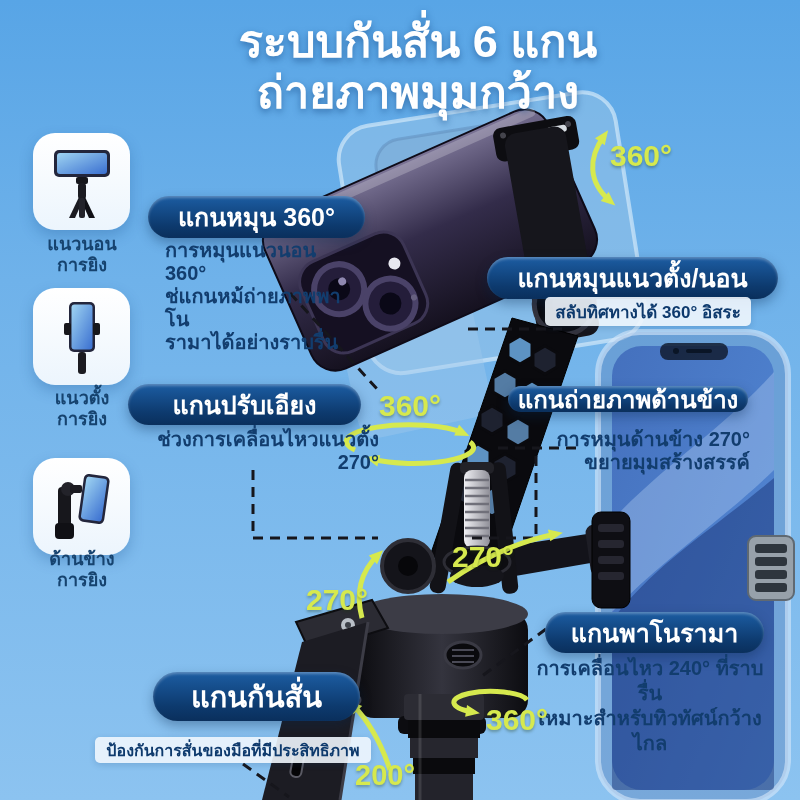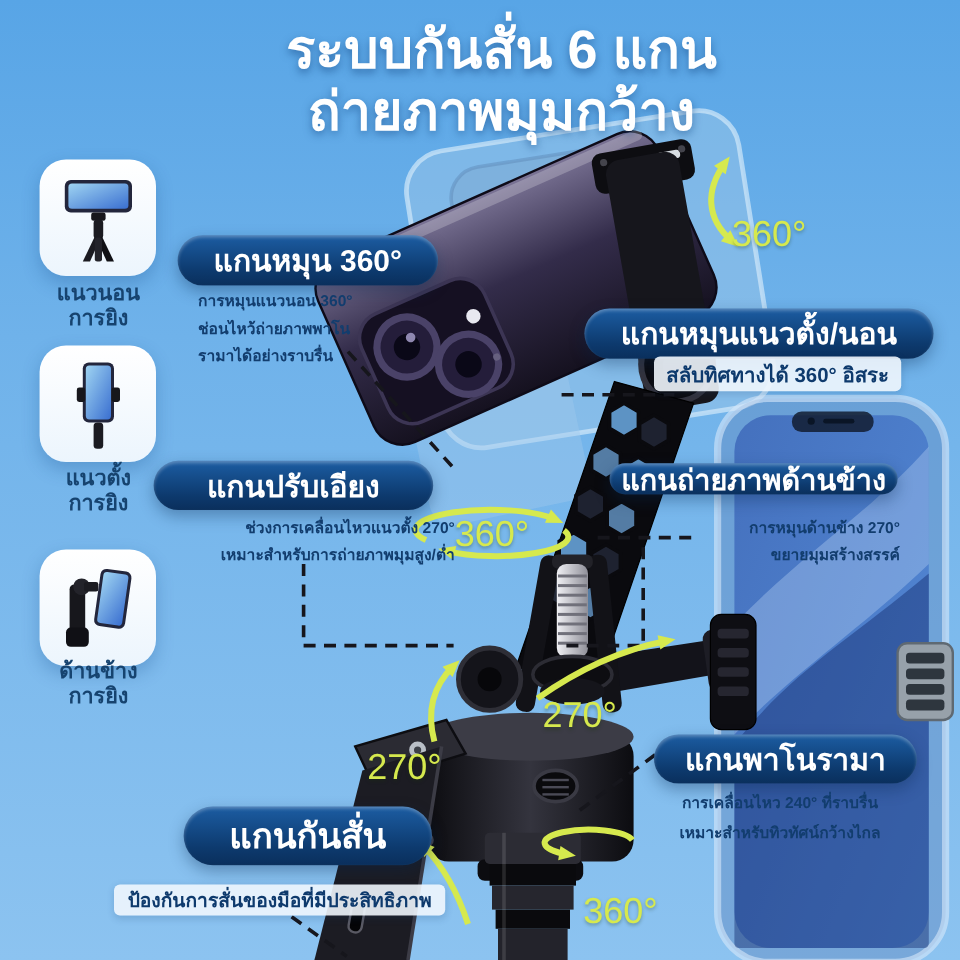--- a/index.html
+++ b/index.html
@@ -23,34 +23,34 @@
   .pill{position:absolute;z-index:3;border-radius:999px;color:#fff;font-weight:bold;
     display:flex;align-items:center;justify-content:center;
     background:linear-gradient(180deg,#1c5da3 0%,#0d3a6e 70%,#0a2f5c 100%);
     box-shadow:inset 0 2px 3px rgba(255,255,255,.28),0 5px 12px rgba(8,40,80,.35);}
   #pill-rotation{left:148px;top:196px;width:217px;height:42px;font-size:25px;}
   #pill-vh{left:487px;top:257px;width:291px;height:42px;font-size:25px;}
   #pill-tilt{left:128px;top:384px;width:233px;height:41px;font-size:25px;}
   #pill-side{left:508px;top:386px;width:240px;height:26px;font-size:24px;}
   #pill-panorama{left:545px;top:612px;width:219px;height:41px;font-size:25px;}
   #pill-antishake{left:153px;top:672px;width:207px;height:49px;font-size:29px;}
-  .desc{position:absolute;z-index:3;color:#123d6e;font-weight:bold;font-size:13px;line-height:23px;}
+  .desc{position:absolute;z-index:3;color:#123d6e;font-weight:bold;font-size:20px;line-height:23px;}
   .desc span{display:block;}
   #desc-rotation{left:165px;top:239px;width:190px;text-align:left;}
   #desc-tilt{left:133px;top:428px;width:246px;text-align:right;}
   #desc-side{left:540px;top:428px;width:210px;text-align:right;}
   #desc-panorama{left:528px;top:656px;width:244px;text-align:center;line-height:25px;}
   .wpill{position:absolute;z-index:3;background:rgba(239,246,253,.9);color:#0e3a6d;font-weight:bold;
     border-radius:5px;display:flex;align-items:center;justify-content:center;
     box-shadow:0 2px 6px rgba(20,60,110,.18);}
   #wpill-vh{left:545px;top:297px;width:206px;height:29px;font-size:17px;}
   #wpill-range{left:172px;top:641px;width:196px;height:27px;font-size:16px;}
   #wpill-bottom{left:95px;top:737px;width:276px;height:26px;font-size:16px;}
-  .angle{position:absolute;z-index:3;color:#d6e94e;font-weight:normal;font-size:30px;
-    text-shadow:0 2px 3px rgba(30,55,15,.35);margin-top:40px;}
+  .angle{position:absolute;z-index:3;color:#d6e94e;font-weight:bold;font-size:30px;
+    text-shadow:0 2px 3px rgba(30,55,15,.35);}
   #angle-top-right{left:610px;top:139px;}
   #angle-arm{left:379px;top:389px;}
   #angle-side{left:452px;top:540px;}
   #angle-tilt{left:306px;top:583px;}
   #angle-panorama{left:486px;top:703px;}
   #angle-shake{left:355px;top:759px;font-size:29px;}
 </style>
 </head>
 <body>
 
@@ -288,31 +288,30 @@
     </svg>
   </div>
   <div class="side-label" id="label3">
     <span>ด้านข้าง</span>
     <span>การยิง</span>
   </div>
 
   <div class="pill" id="pill-rotation">แกนหมุน 360°</div>
   <div class="desc" id="desc-rotation">
     <span>การหมุนแนวนอน 360°</span>
-    <span>ช่อนไหว้ถ่ายภาพพาโน</span>
+    <span>ช่แกนหม้ถ่ายภาพพาโน</span>
     <span>รามาได้อย่างราบรื่น</span>
   </div>
 
   <div class="pill" id="pill-vh">แกนหมุนแนวตั้ง/นอน</div>
   <div class="wpill" id="wpill-vh">สลับทิศทางได้ 360° อิสระ</div>
 
   <div class="pill" id="pill-tilt">แกนปรับเอียง</div>
   <div class="desc" id="desc-tilt">
     <span>ช่วงการเคลื่อนไหวแนวตั้ง 270°</span>
-    <span>เหมาะสำหรับการถ่ายภาพมุมสูง/ต่ำ</span>
   </div>
 
   <div class="pill" id="pill-side">แกนถ่ายภาพด้านข้าง</div>
   <div class="desc" id="desc-side">
     <span>การหมุนด้านข้าง 270°</span>
     <span>ขยายมุมสร้างสรรค์</span>
   </div>
 
   <div class="pill" id="pill-panorama">แกนพาโนรามา</div>
   <div class="desc" id="desc-panorama">

